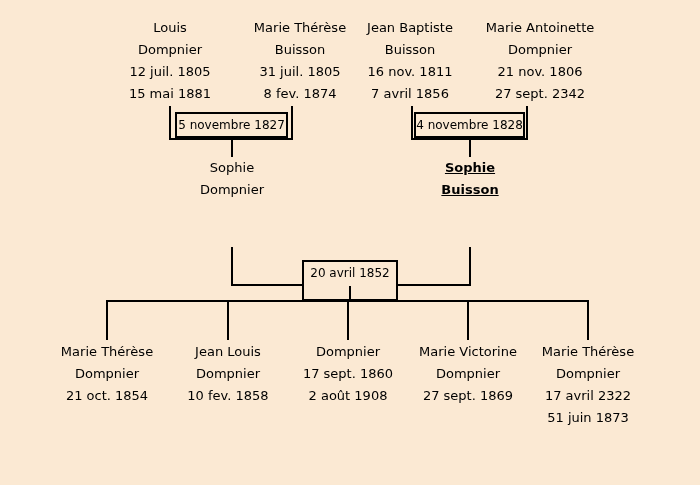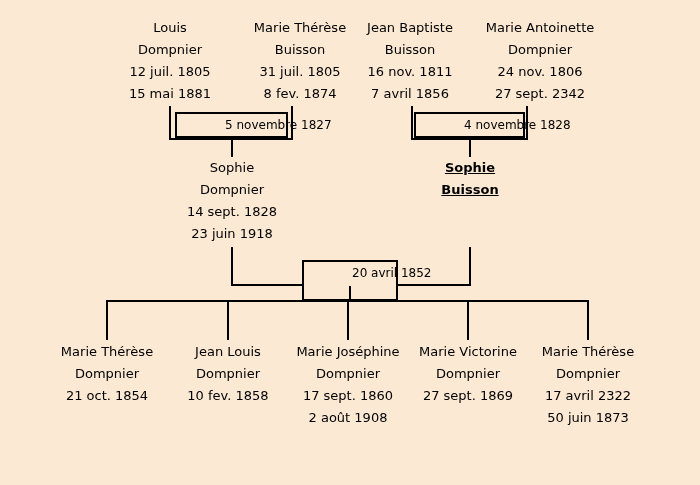--- a/index.html
+++ b/index.html
@@ -29,23 +29,22 @@
   .vline { position:absolute; width:2px; background:#000; }
   .hline { position:absolute; height:2px; background:#000; }
 
   .marriage-box {
     position:absolute;
     height:26px;
     border:2px solid #000;
     background:#fbe9d3;
     font-size:12px;
     line-height:22px;
-    text-align:right;
+    text-align:center;
     white-space:nowrap;
-    padding-left:48px;
   }
 </style>
 </head>
 <body>
 
 <div class="canvas">
 
   <div class="person" style="left:105px;top:17px">
     <div class="pname">Louis</div>
     <div class="pname">Dompnier</div>
@@ -70,21 +69,21 @@
     <div class="pdates">
       <div class="pdate">16 nov. 1811</div>
       <div class="pdate">7 avril 1856</div>
     </div>
   </div>
 
   <div class="person" style="left:475px;top:17px">
     <div class="pname">Marie Antoinette</div>
     <div class="pname">Dompnier</div>
     <div class="pdates">
-      <div class="pdate">24 nov. 1806</div>
+      <div class="pdate">21 nov. 1806</div>
       <div class="pdate">27 sept. 2342</div>
     </div>
   </div>
 
   <div class="vline" style="left:169px;top:106px;height:34px"></div>
   <div class="vline" style="left:291px;top:106px;height:34px"></div>
   <div class="hline" style="left:169px;top:138px;width:124px"></div>
   <div class="vline" style="left:231px;top:140px;height:17px"></div>
 
   <div class="vline" style="left:411px;top:106px;height:34px"></div>
@@ -95,24 +94,20 @@
   <div class="marriage-box" style="left:175px;top:112px;width:113px">
     <span>5 novembre 1827</span>
   </div>
   <div class="marriage-box" style="left:414px;top:112px;width:111px">
     <span>4 novembre 1828</span>
   </div>
 
   <div class="person" style="left:167px;top:157px">
     <div class="pname">Sophie</div>
     <div class="pname">Dompnier</div>
-    <div class="pdates">
-      <div class="pdate">14 sept. 1828</div>
-      <div class="pdate">23 juin 1918</div>
-    </div>
   </div>
 
   <div class="person highlight" style="left:405px;top:157px">
     <div class="pname">Sophie</div>
     <div class="pname">Buisson</div>
   </div>
 
   <div class="vline" style="left:231px;top:247px;height:39px"></div>
   <div class="vline" style="left:469px;top:247px;height:39px"></div>
   <div class="hline" style="left:231px;top:284px;width:240px"></div>
@@ -141,21 +136,20 @@
   <div class="person" style="left:163px;top:341px">
     <div class="pname">Jean Louis</div>
     <div class="pname">Dompnier</div>
     <div class="pdates">
       <div class="pdate">10 fev. 1858</div>
       <div class="pdate"></div>
     </div>
   </div>
 
   <div class="person" style="left:283px;top:341px">
-    <div class="pname">Marie Joséphine</div>
     <div class="pname">Dompnier</div>
     <div class="pdates">
       <div class="pdate">17 sept. 1860</div>
       <div class="pdate">2 août 1908</div>
     </div>
   </div>
 
   <div class="person" style="left:403px;top:341px">
     <div class="pname">Marie Victorine</div>
     <div class="pname">Dompnier</div>
@@ -163,17 +157,17 @@
       <div class="pdate">27 sept. 1869</div>
       <div class="pdate"></div>
     </div>
   </div>
 
   <div class="person" style="left:523px;top:341px">
     <div class="pname">Marie Thérèse</div>
     <div class="pname">Dompnier</div>
     <div class="pdates">
       <div class="pdate">17 avril 2322</div>
-      <div class="pdate">50 juin 1873</div>
+      <div class="pdate">51 juin 1873</div>
     </div>
   </div>
 
 </div>
 
 </body></html>

